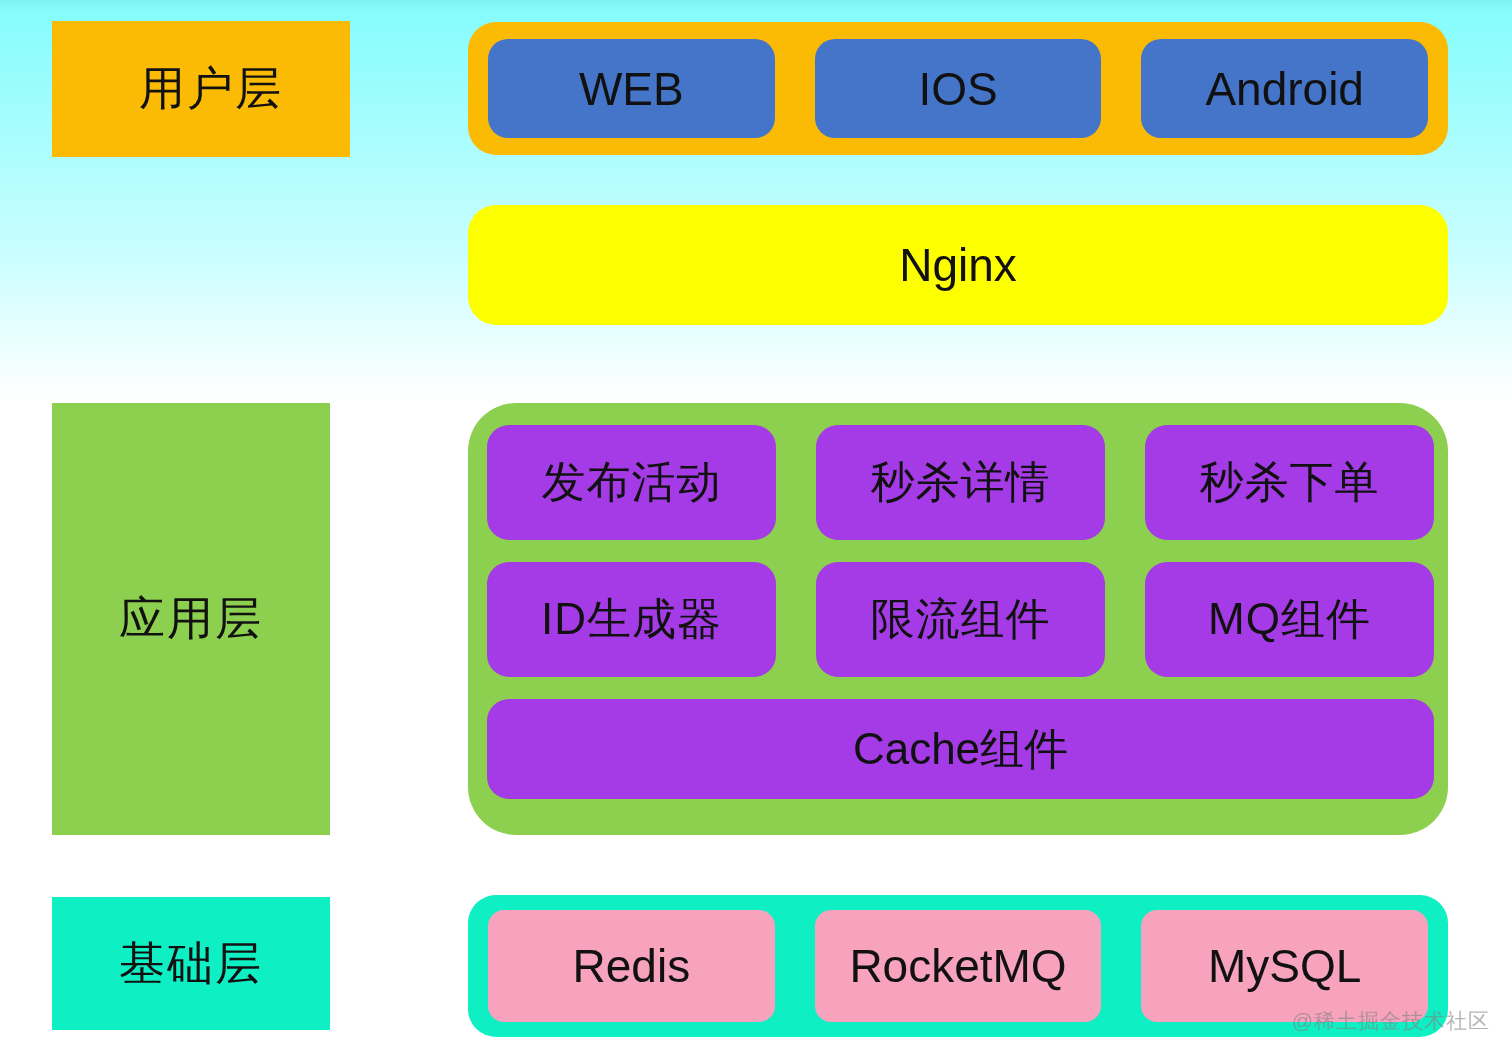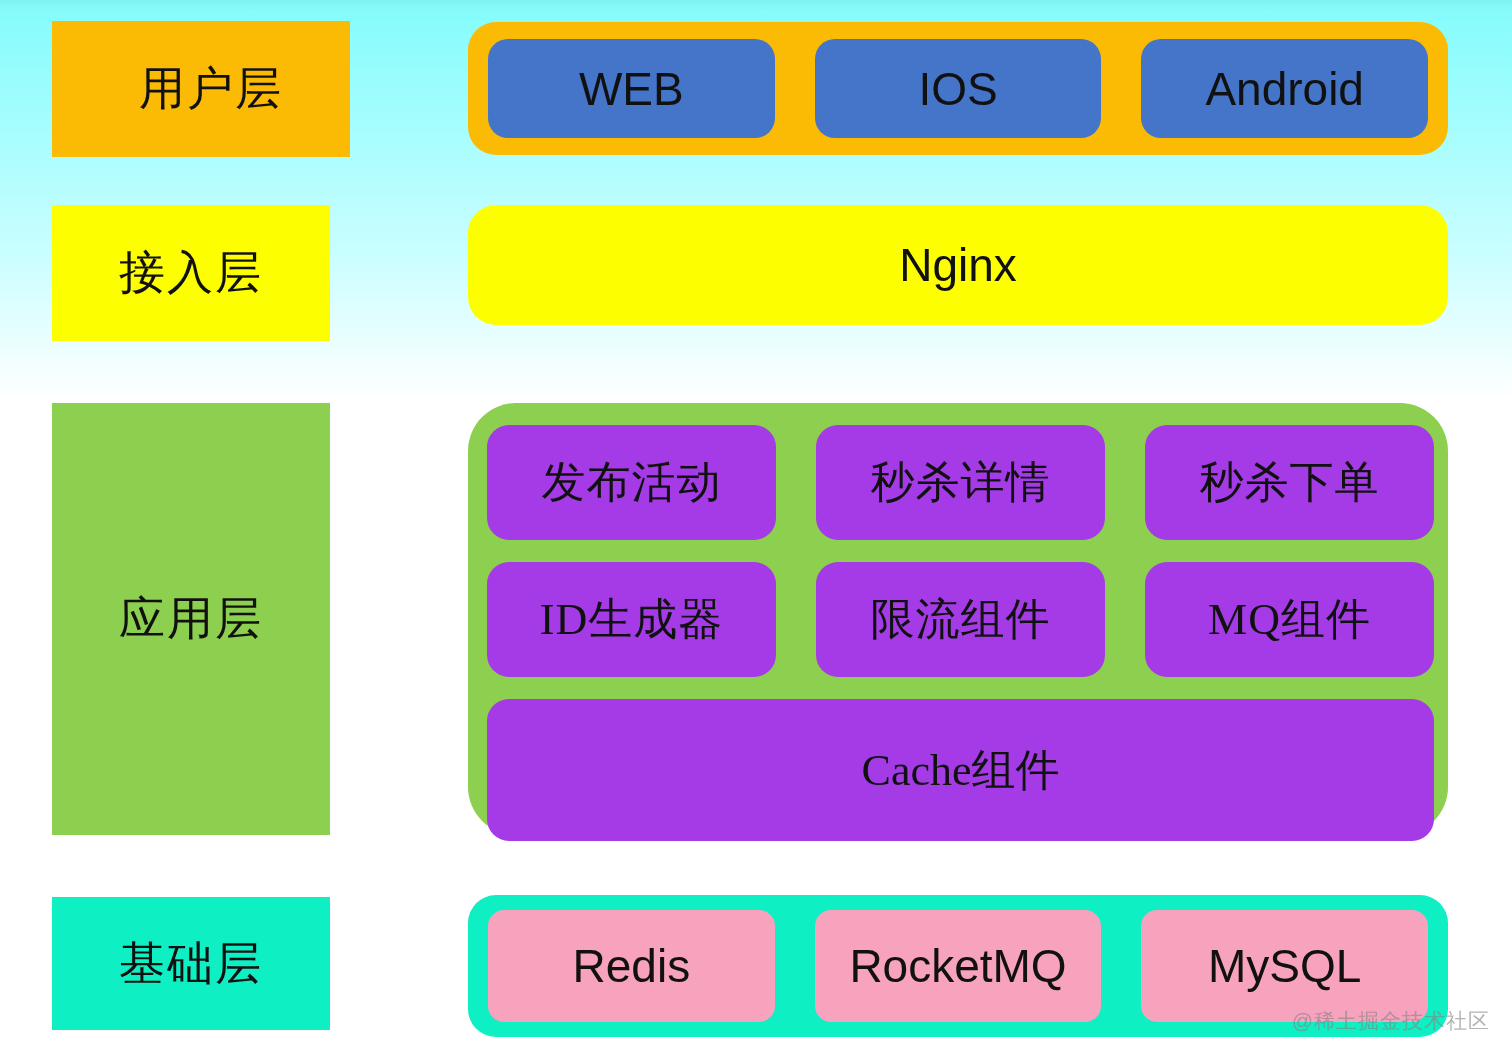--- a/index.html
+++ b/index.html
@@ -45,21 +45,20 @@
     background: var(--yellow); border-radius: 28px;
     display: flex; align-items: center; justify-content: center;
     font-size: 46px; color: var(--text);
   }
   .container-app {
     top: 403px; height: 432px;
     background: var(--green); border-radius: 48px;
     display: flex; flex-wrap: wrap; column-gap: 40px; row-gap: 22px;
     padding: 22px 14px 23px 19px;
     align-content: flex-start;
-    font-family: Liberation Serif, serif;
   }
   .container-infra {
     top: 895px; height: 142px;
     background: var(--cyan); border-radius: 28px;
     display: flex; gap: 40px; padding: 15px 20px;
   }
 
   .node {
     display: flex; align-items: center; justify-content: center;
     color: var(--text);
@@ -68,21 +67,21 @@
   .node-blue {
     flex: 1; background: var(--blue); border-radius: 20px;
     font-size: 46px;
   }
   .node-purple {
     width: calc((100% - 80px) / 3); height: 115px;
     background: var(--purple); border-radius: 22px;
     font-size: 44px; letter-spacing: 1px;
   }
   .node-purple-wide {
-    width: 100%; height: 142px;
+    width: 100%; height: 100px;
     background: var(--purple); border-radius: 22px;
     font-size: 44px;
   }
   .node-pink {
     flex: 1; background: var(--pink); border-radius: 16px;
     font-size: 46px;
   }
   .watermark {
     position: absolute;
     right: 22px; bottom: 16px;
@@ -90,21 +89,20 @@
     color: rgba(130,130,130,0.6);
     letter-spacing: 1px;
   }
 </style>
 </head>
 <body>
 
 <div class="canvas">
 
   <div class="label label-user">用户层</div>
-  <div class="label label-access">接入层</div>
   <div class="label label-app">应用层</div>
   <div class="label label-infra">基础层</div>
 
   <div class="container container-user">
     <div class="node node-blue">WEB</div>
     <div class="node node-blue">IOS</div>
     <div class="node node-blue">Android</div>
   </div>
 
   <div class="container container-access">Nginx</div>

